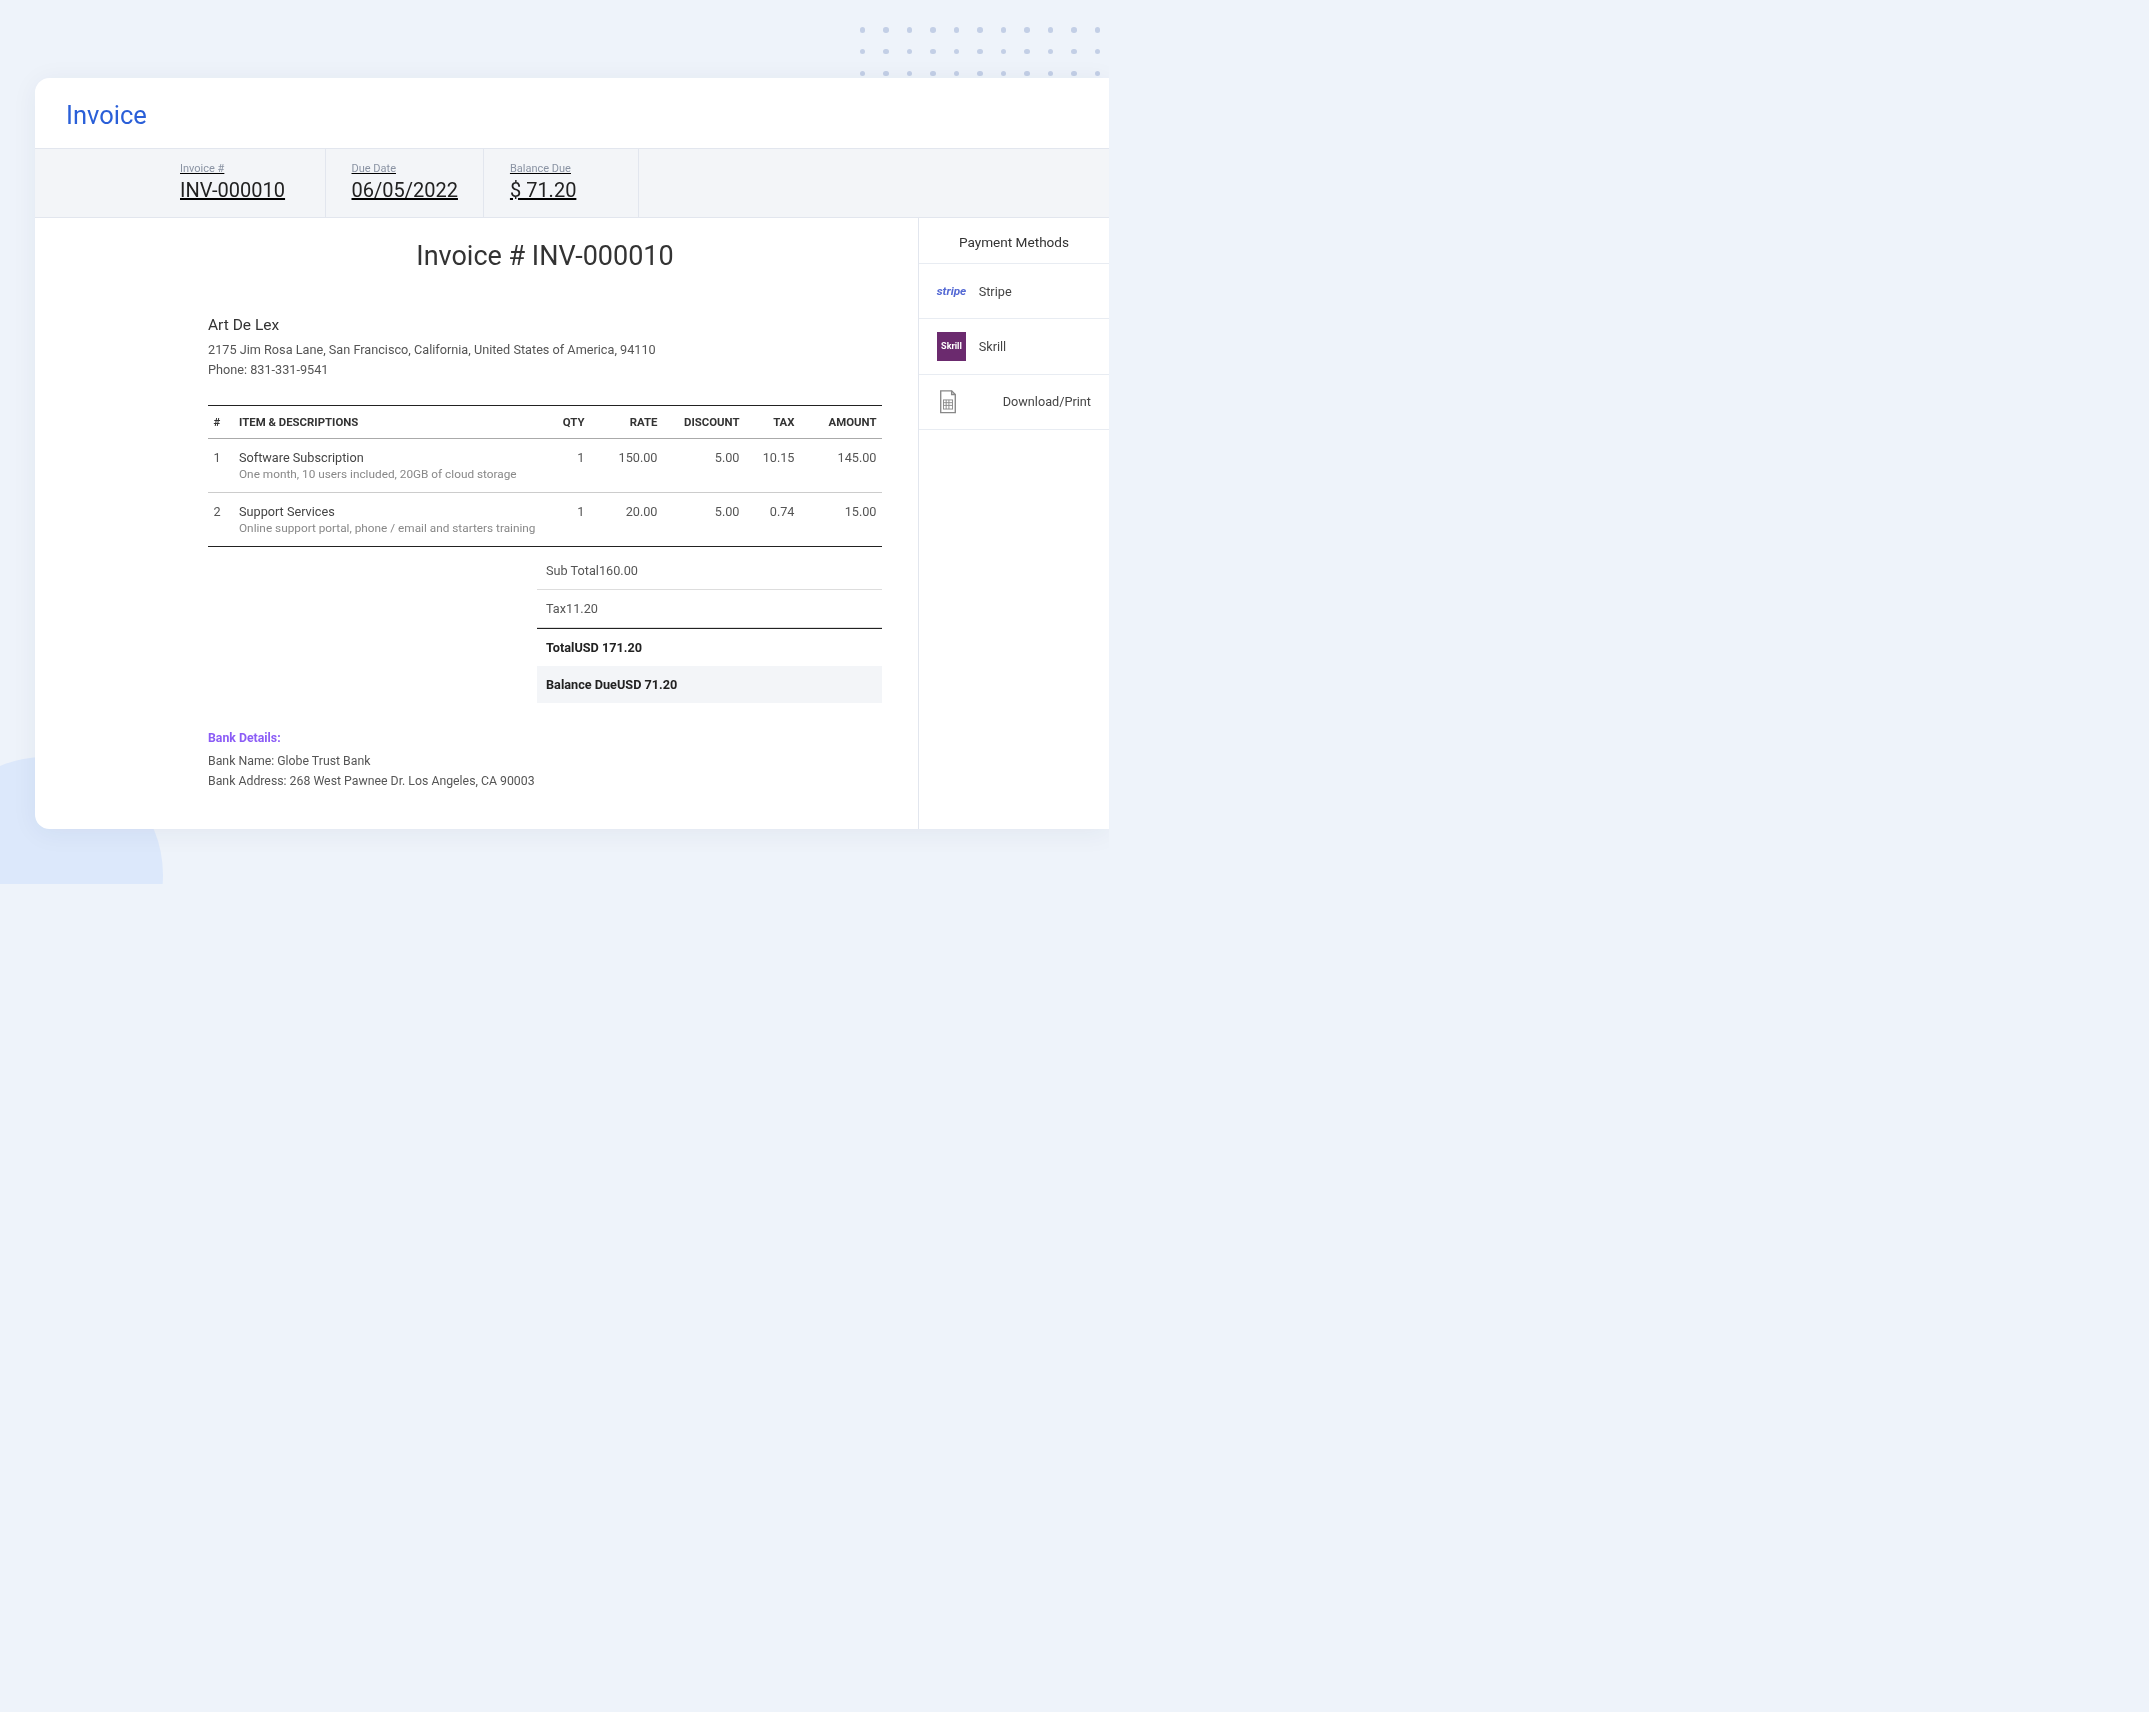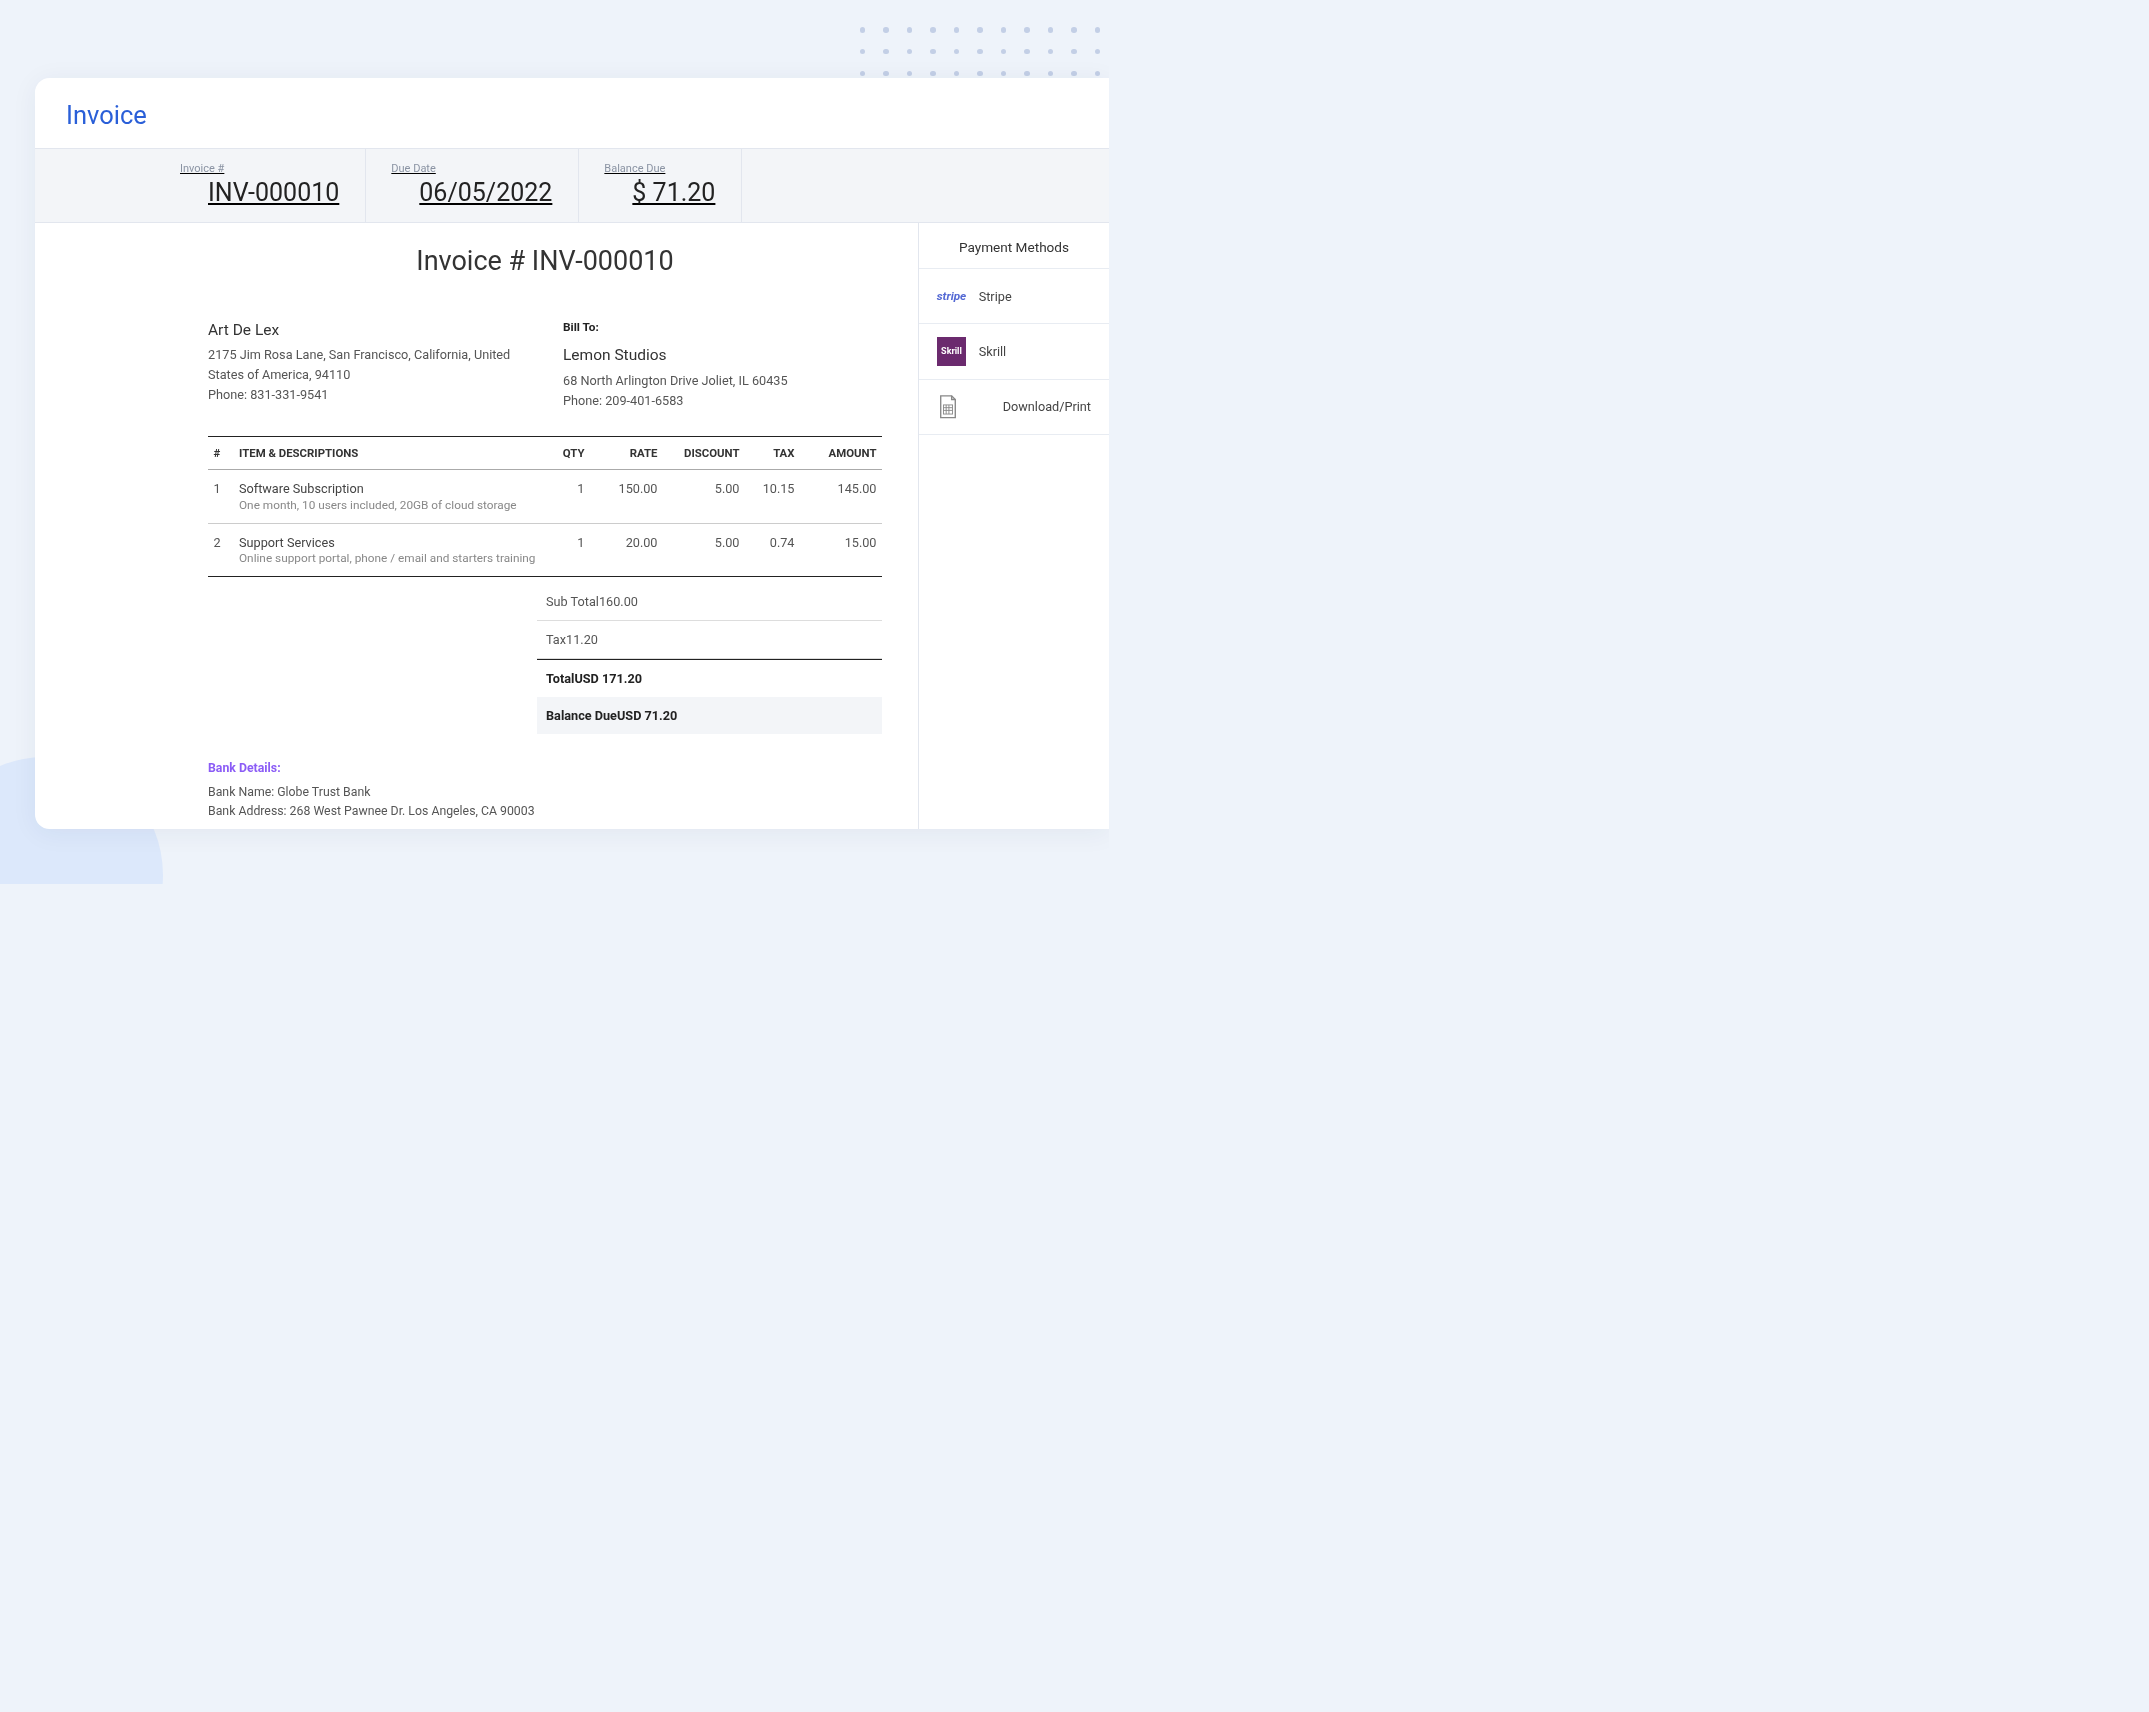--- a/index.html
+++ b/index.html
@@ -48,21 +48,21 @@
   border-bottom: 0.9px solid #e2e6ee;
   text-decoration: underline;
 }
 .meta-cell {
   padding: 12.7px 25.5px 14.5px;
   border-right: 0.9px solid #e2e6ee;
   min-width: 155px;
 }
 .meta-cell:first-child { padding-left: 145px; min-width: 291px;}
 .meta-label { font-size: 11px; color: #8a93a3; margin-bottom: 3.6px; }
-.meta-value { font-size: 25px; color: #222; font-weight: 400; margin-left: 28px; }
+.meta-value { font-size: 20px; color: #222; font-weight: 400; }
 .body-area {
   display: flex;
   height: calc(100% - 136px);
 }
 .invoice-doc {
   flex: 1;
   padding: 22px 36px 22px 173px;
   overflow: auto;
 }
 .inv-title {
@@ -231,26 +231,20 @@
 
   <div class="body-area">
     <div class="invoice-doc">
       <div class="inv-title">Invoice # INV-000010</div>
 
       <div class="parties">
         <div class="party">
           <div class="name">Art De Lex</div>
           <div>2175 Jim Rosa Lane, San Francisco, California, United States of America, 94110</div>
           <div>Phone: 831-331-9541</div>
-        </div>
-        <div class="party">
-          <div class="heading">Bill To:</div>
-          <div class="name">Lemon Studios</div>
-          <div>68 North Arlington Drive Joliet, IL 60435</div>
-          <div>Phone: 209-401-6583</div>
         </div>
       </div>
 
       <table class="items">
         <thead>
           <tr>
             <th style="width:25.5px">#</th>
             <th>ITEM &amp; DESCRIPTIONS</th>
             <th class="num" style="width:45px">QTY</th>
             <th class="num" style="width:73px">RATE</th>

